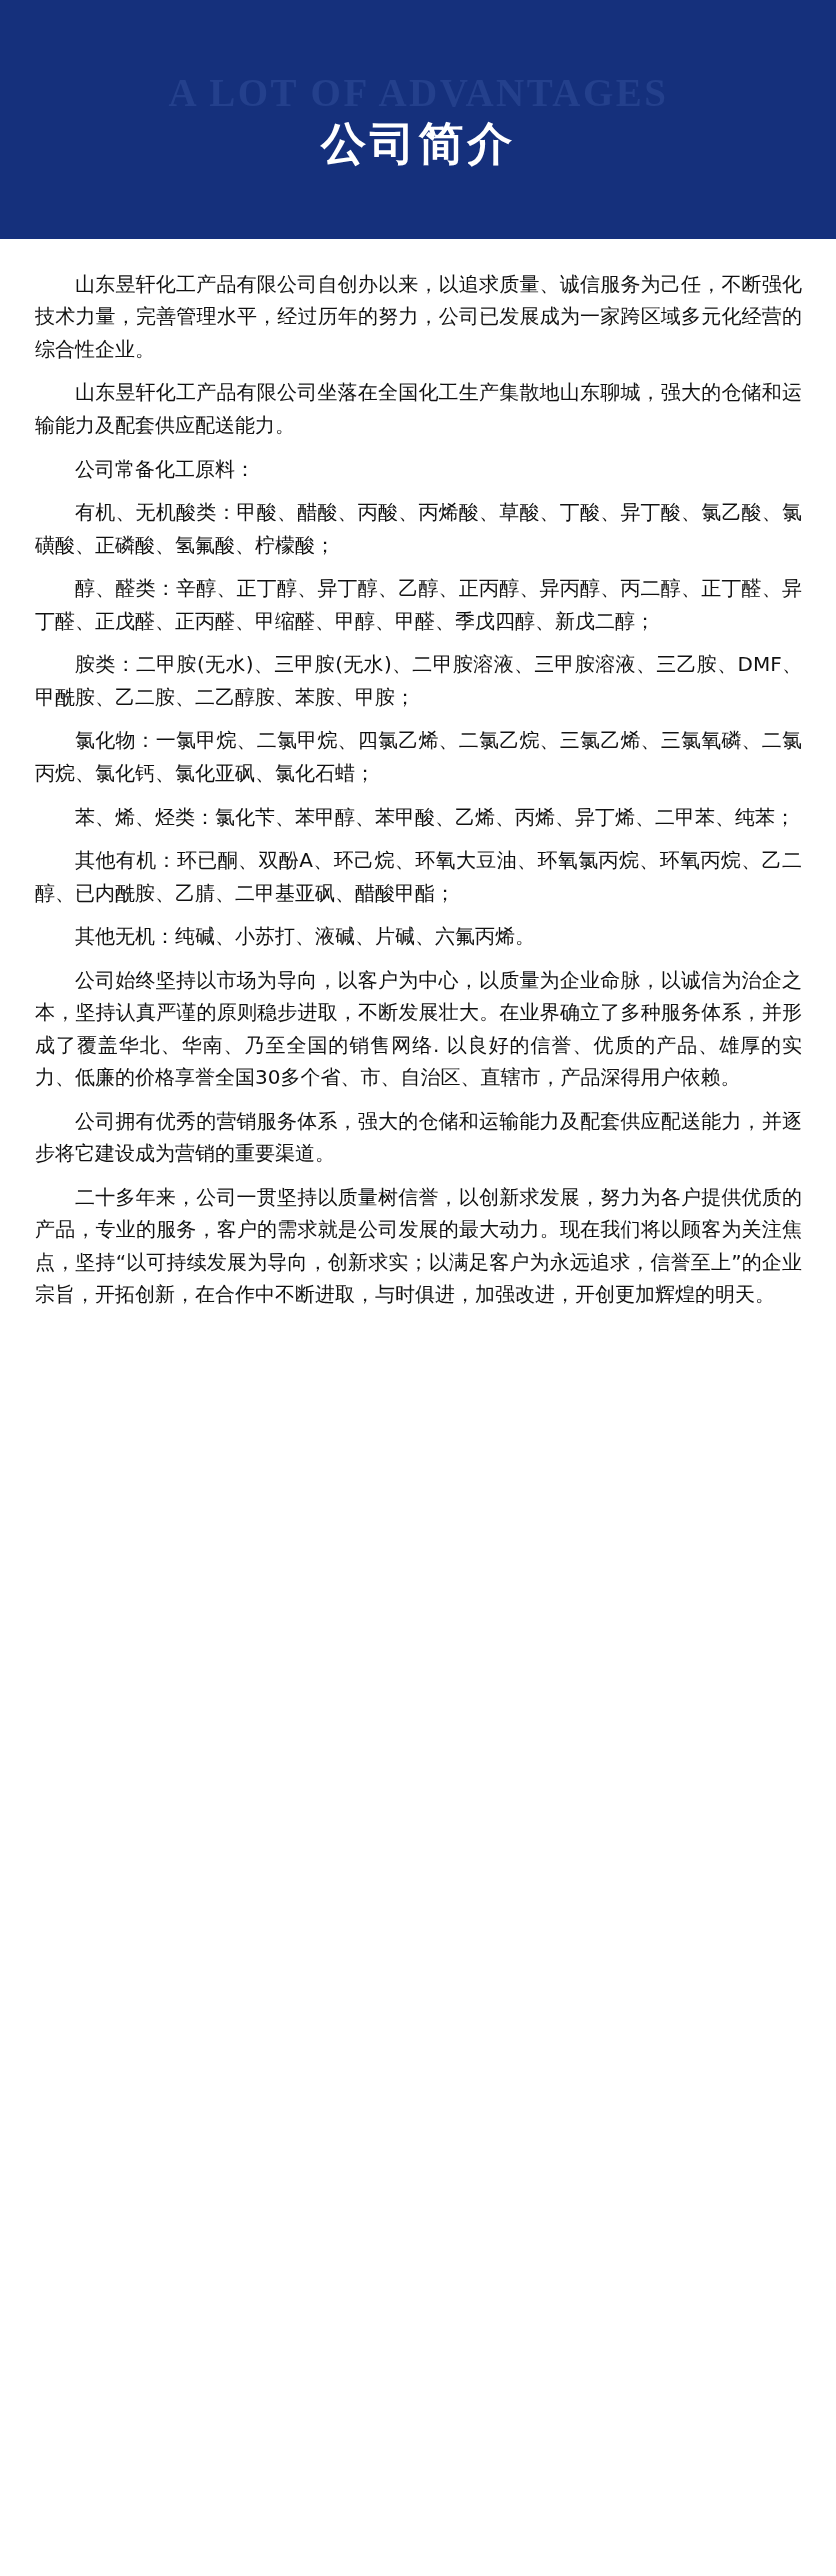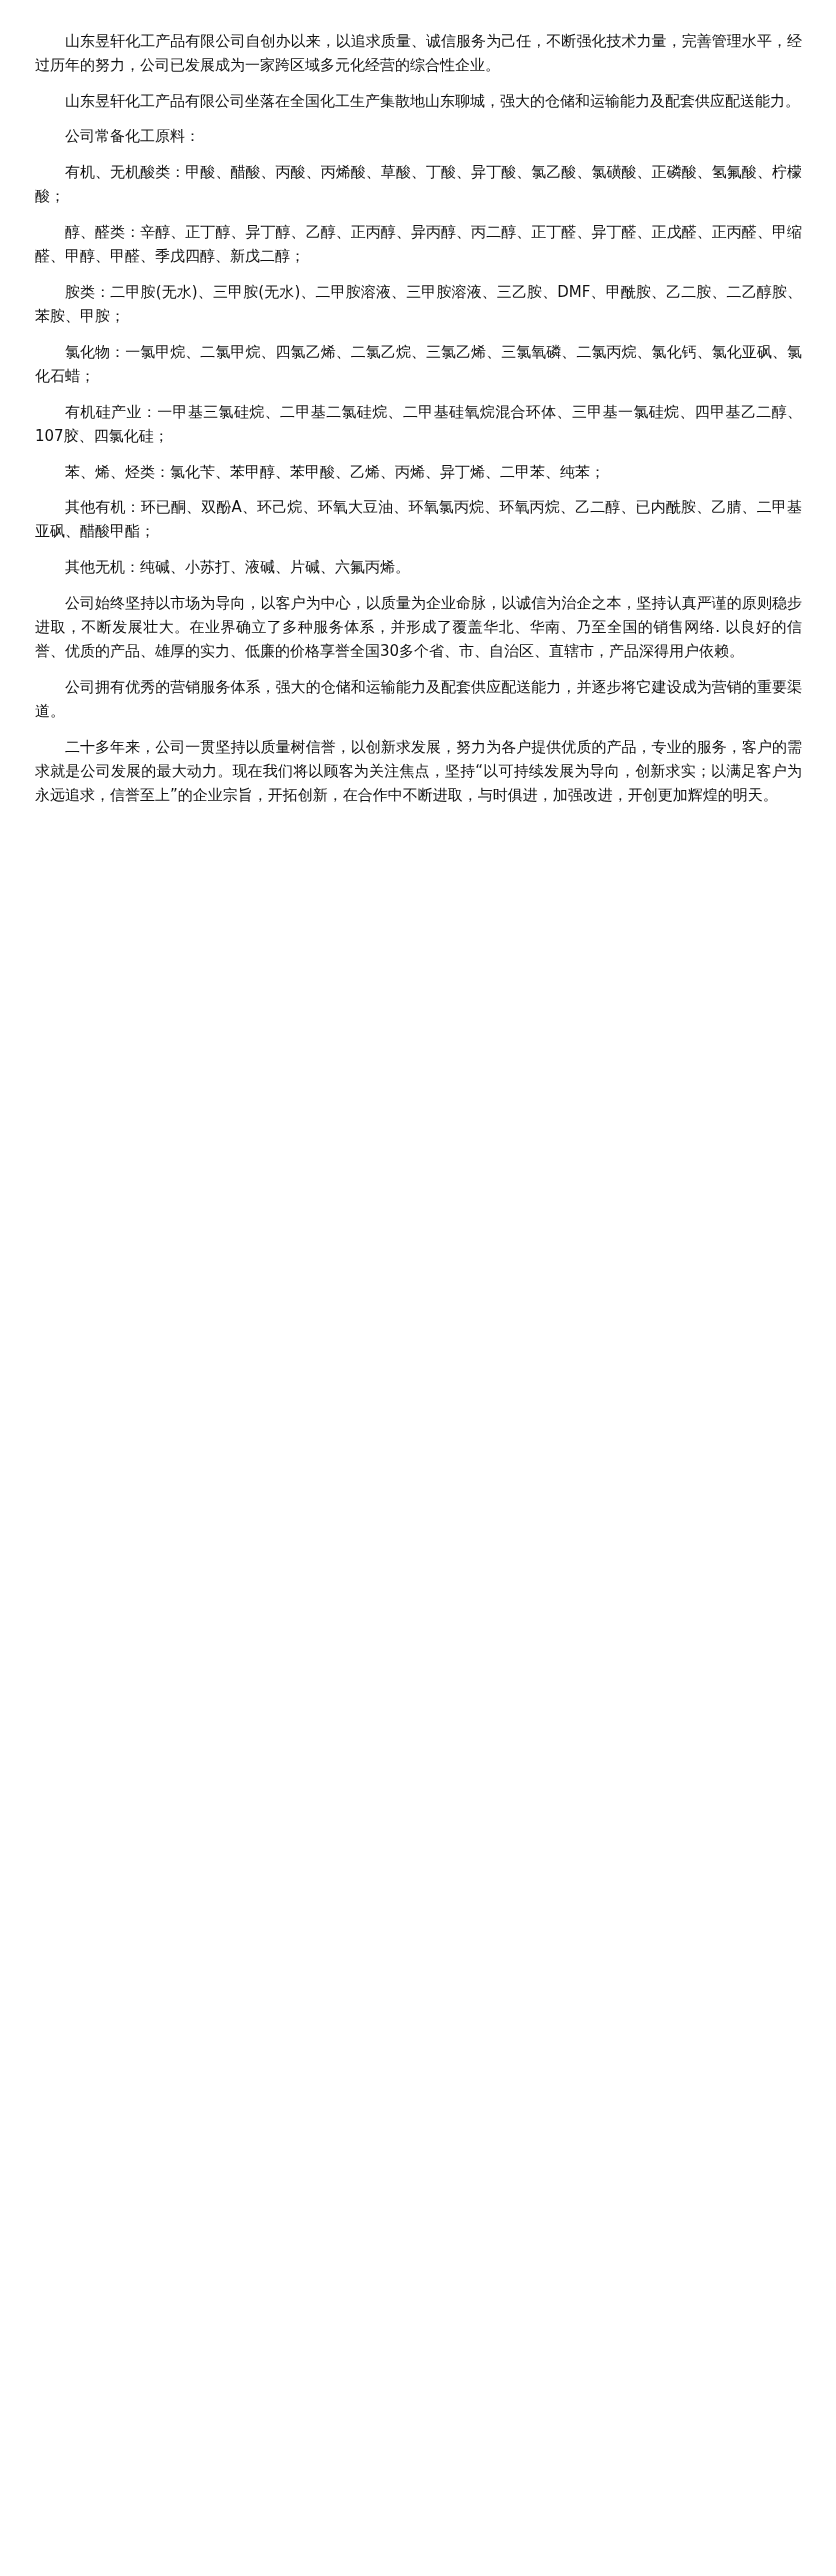--- a/index.html
+++ b/index.html
@@ -51,46 +51,49 @@
     letter-spacing: 3.8px;
     color: #ffffff;
   }
   
   .content {
     padding: 29px 35px 44px 35px;
   }
   p.para {
     margin: 0 0 11.3px 0;
     font-family: "DejaVu Sans", sans-serif;
-    font-size: 15px;
+    font-size: 20px;
     line-height: 1.62;
     color: #111111;
     text-align: justify;
     text-justify: inter-ideograph;
     text-indent: 2em;
   }
   p.para:last-child {
     margin-bottom: 4px;
   }
 </style>
 </head>
 <body>
 
 <div class="page">
 
+  <div class="banner">
+    <div class="banner-watermark">A LOT OF ADVANTAGES</div>
+    <div class="banner-title">公司简介</div>
+  </div>
 
   <div class="content">
     <p class="para">山东昱轩化工产品有限公司自创办以来，以追求质量、诚信服务为己任，不断强化技术力量，完善管理水平，经过历年的努力，公司已发展成为一家跨区域多元化经营的综合性企业。</p>
     <p class="para">山东昱轩化工产品有限公司坐落在全国化工生产集散地山东聊城，强大的仓储和运输能力及配套供应配送能力。</p>
     <p class="para">公司常备化工原料：</p>
     <p class="para">有机、无机酸类：甲酸、醋酸、丙酸、丙烯酸、草酸、丁酸、异丁酸、氯乙酸、氯磺酸、正磷酸、氢氟酸、柠檬酸；</p>
     <p class="para">醇、醛类：辛醇、正丁醇、异丁醇、乙醇、正丙醇、异丙醇、丙二醇、正丁醛、异丁醛、正戊醛、正丙醛、甲缩醛、甲醇、甲醛、季戊四醇、新戊二醇；</p>
     <p class="para">胺类：二甲胺(无水)、三甲胺(无水)、二甲胺溶液、三甲胺溶液、三乙胺、DMF、甲酰胺、乙二胺、二乙醇胺、苯胺、甲胺；</p>
     <p class="para">氯化物：一氯甲烷、二氯甲烷、四氯乙烯、二氯乙烷、三氯乙烯、三氯氧磷、二氯丙烷、氯化钙、氯化亚砜、氯化石蜡；</p>
-    <p class="para">有机硅产业：一甲基三氯硅烷、二甲基二氯硅烷、二甲基硅氧烷混合环体、三甲基一氯硅烷、四甲基乙二醇、107胶、四氯化硅；</p>
     <p class="para">苯、烯、烃类：氯化苄、苯甲醇、苯甲酸、乙烯、丙烯、异丁烯、二甲苯、纯苯；</p>
     <p class="para">其他有机：环已酮、双酚A、环己烷、环氧大豆油、环氧氯丙烷、环氧丙烷、乙二醇、已内酰胺、乙腈、二甲基亚砜、醋酸甲酯；</p>
     <p class="para">其他无机：纯碱、小苏打、液碱、片碱、六氟丙烯。</p>
     <p class="para">公司始终坚持以市场为导向，以客户为中心，以质量为企业命脉，以诚信为治企之本，坚持认真严谨的原则稳步进取，不断发展壮大。在业界确立了多种服务体系，并形成了覆盖华北、华南、乃至全国的销售网络. 以良好的信誉、优质的产品、雄厚的实力、低廉的价格享誉全国30多个省、市、自治区、直辖市，产品深得用户依赖。</p>
     <p class="para">公司拥有优秀的营销服务体系，强大的仓储和运输能力及配套供应配送能力，并逐步将它建设成为营销的重要渠道。</p>
     <p class="para">二十多年来，公司一贯坚持以质量树信誉，以创新求发展，努力为各户提供优质的产品，专业的服务，客户的需求就是公司发展的最大动力。现在我们将以顾客为关注焦点，坚持“以可持续发展为导向，创新求实；以满足客户为永远追求，信誉至上”的企业宗旨，开拓创新，在合作中不断进取，与时俱进，加强改进，开创更加辉煌的明天。</p>
   </div>
 
 </div>
 

